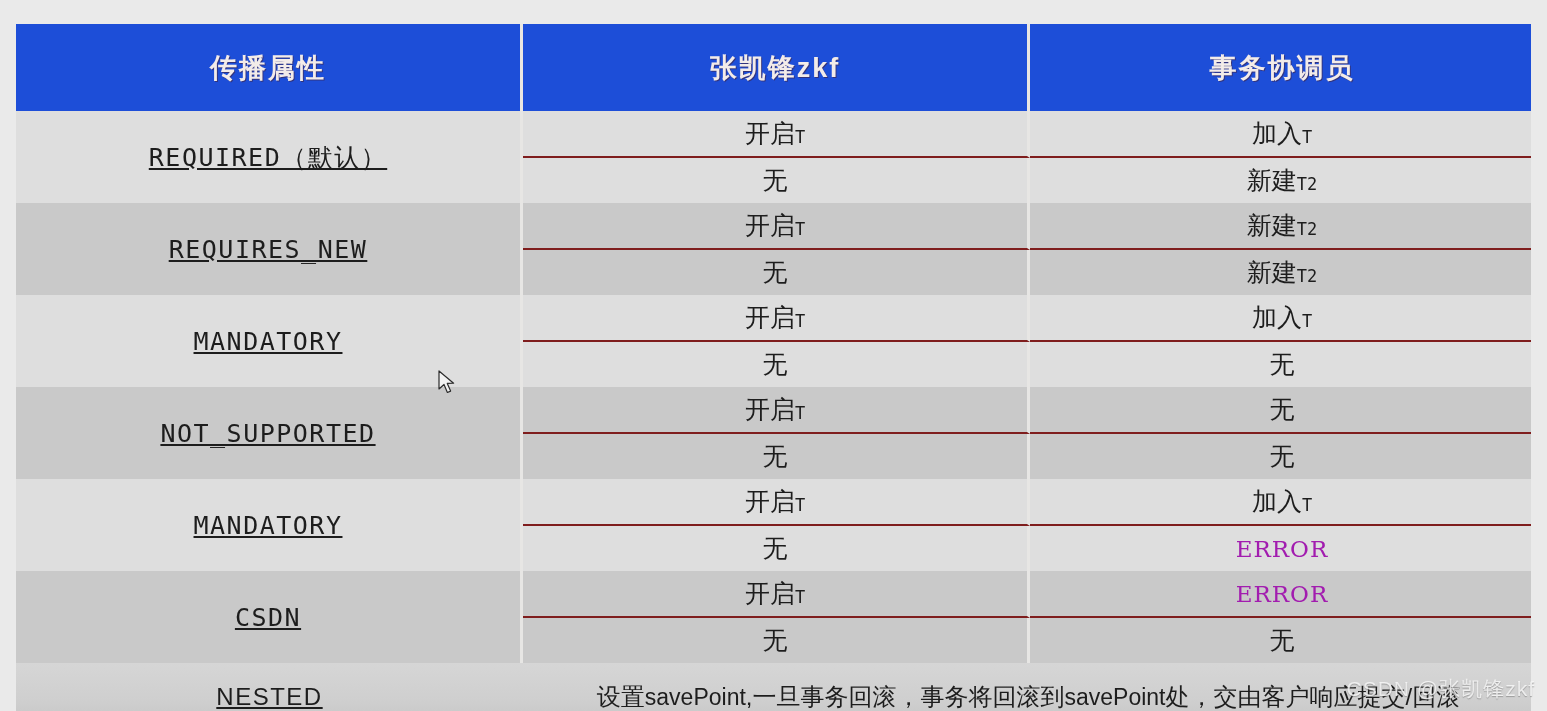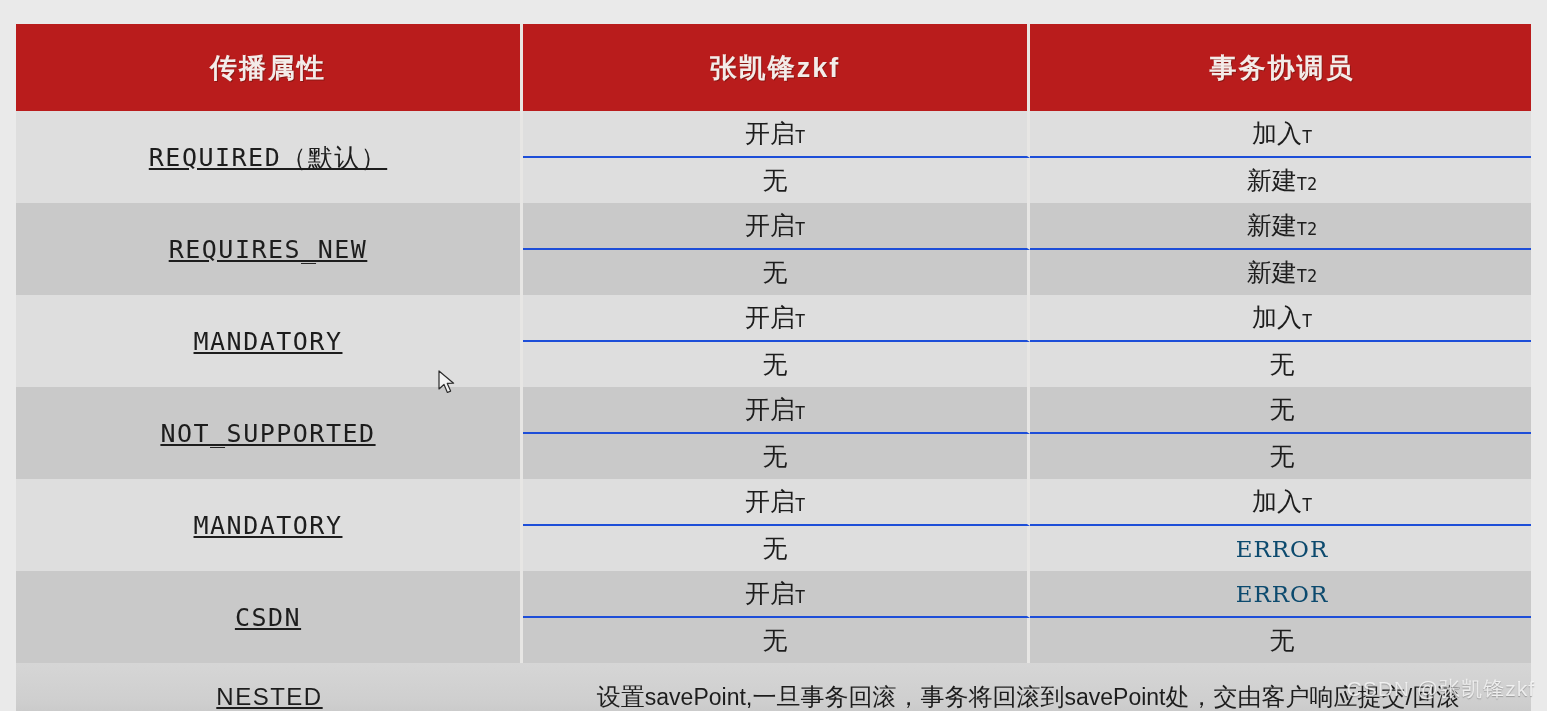--- a/index.html
+++ b/index.html
@@ -26,21 +26,21 @@
 
   table.prop-table {
     border-collapse: separate;
     border-spacing: 0;
     width: 1515px;
     table-layout: fixed;
   }
 
   
   thead th {
-    background: #b91c1c;
+    background: #1d4ed8;
     color: #f3ece9;
     font-family: "Liberation Sans", sans-serif;
     font-weight: bold;
     font-size: 27px;
     letter-spacing: 2px;
     height: 87px;
     text-align: center;
     vertical-align: middle;
     border-right: 3px solid #e9e6e2;
     text-shadow: 1px 1px 0 rgba(80,20,10,0.45);
@@ -62,21 +62,21 @@
     letter-spacing: 1.5px;
     border-right: 3px solid #e7e6e4;
     text-decoration: underline;
   }
 
   td.val-cell {
     font-family: "Liberation Sans", sans-serif;
     font-size: 25px;
     height: 45px;
     border-right: 3px solid #e7e6e4;
-    border-bottom: 2px solid #1d4ed8;
+    border-bottom: 2px solid #7f1d1d;
   }
   td.val-cell.lastcol { border-right: none; }
   td.val-cell.nobottom { border-bottom: none; }
 
   td.nested-cell {
     font-family: "Liberation Sans", sans-serif;
     font-size: 24px;
     height: 67px;
     text-align: center;
     border-right: none;
@@ -92,21 +92,21 @@
     top: 1px;
   }
 
   .mono-in {
     font-family: Liberation Sans, sans-serif;
     font-size: 23px;
   }
 
   .err {
     font-family: "DejaVu Serif", "Liberation Serif", serif;
-    color: #0c4a6e;
+    color: #a21caf;
     font-size: 23px;
     letter-spacing: 1px;
   }
 
   
   tr.band-light td { background: #dedede; }
   tr.band-dark  td { background: #c9c9c9; }
   tr.band-last  td { background: linear-gradient(180deg,#d6d6d6 0%, #cfcfcf 55%, #c4c4c4 100%); }
 
   

